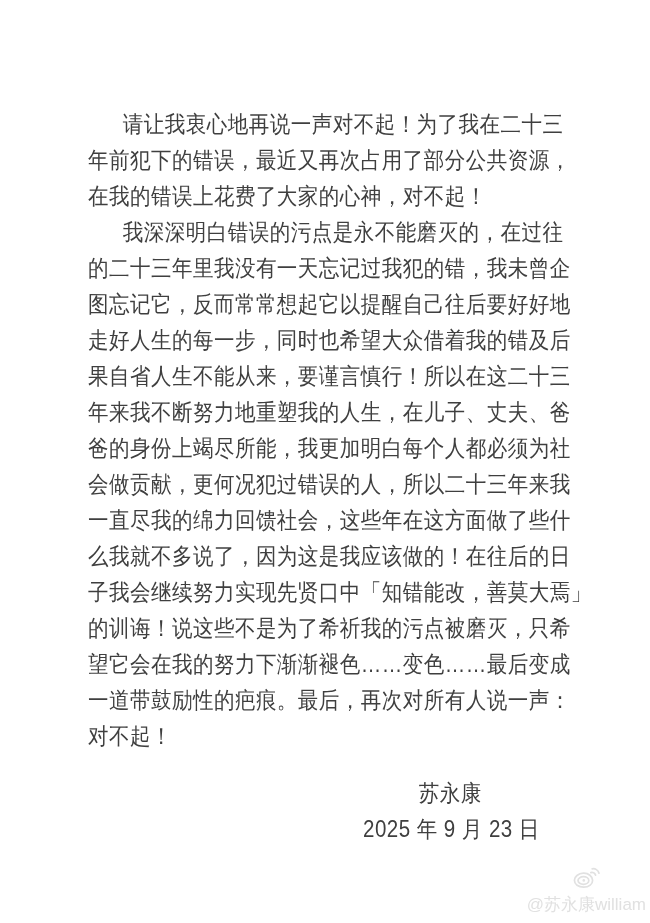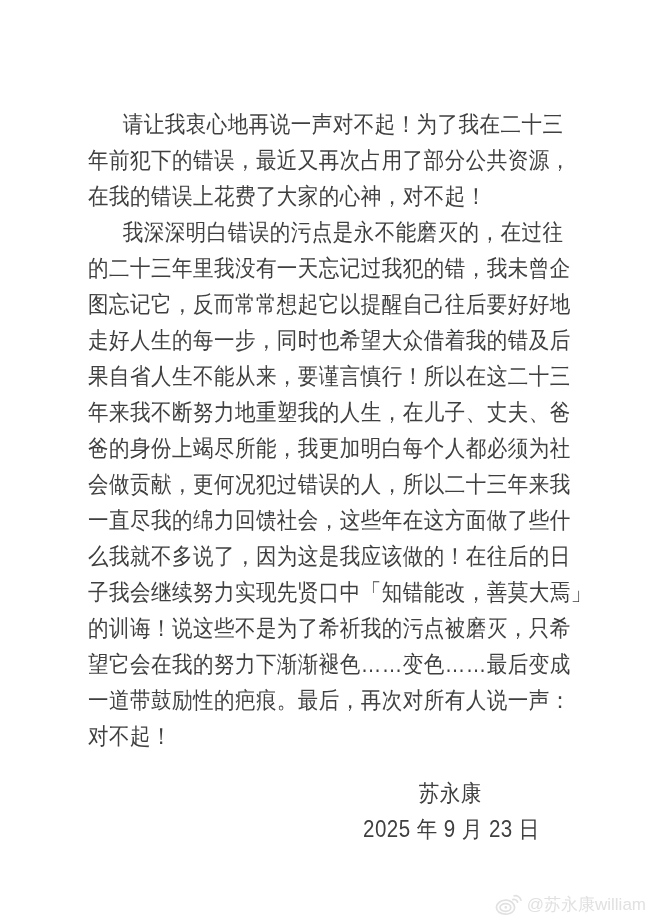--- a/index.html
+++ b/index.html
@@ -55,20 +55,21 @@
     position: absolute;
     right: 4px;
     bottom: 7px;
     display: flex;
     align-items: center;
     gap: 5px;
     color: var(--wm);
     font-size: 17px;
     line-height: 22px;
     white-space: nowrap;
+    flex-direction: column;
   }
   .watermark svg {
     display: block;
   }
 </style>
 </head>
 <body>
 
 <div class="letter-content">
   <div id="letter-lines">

